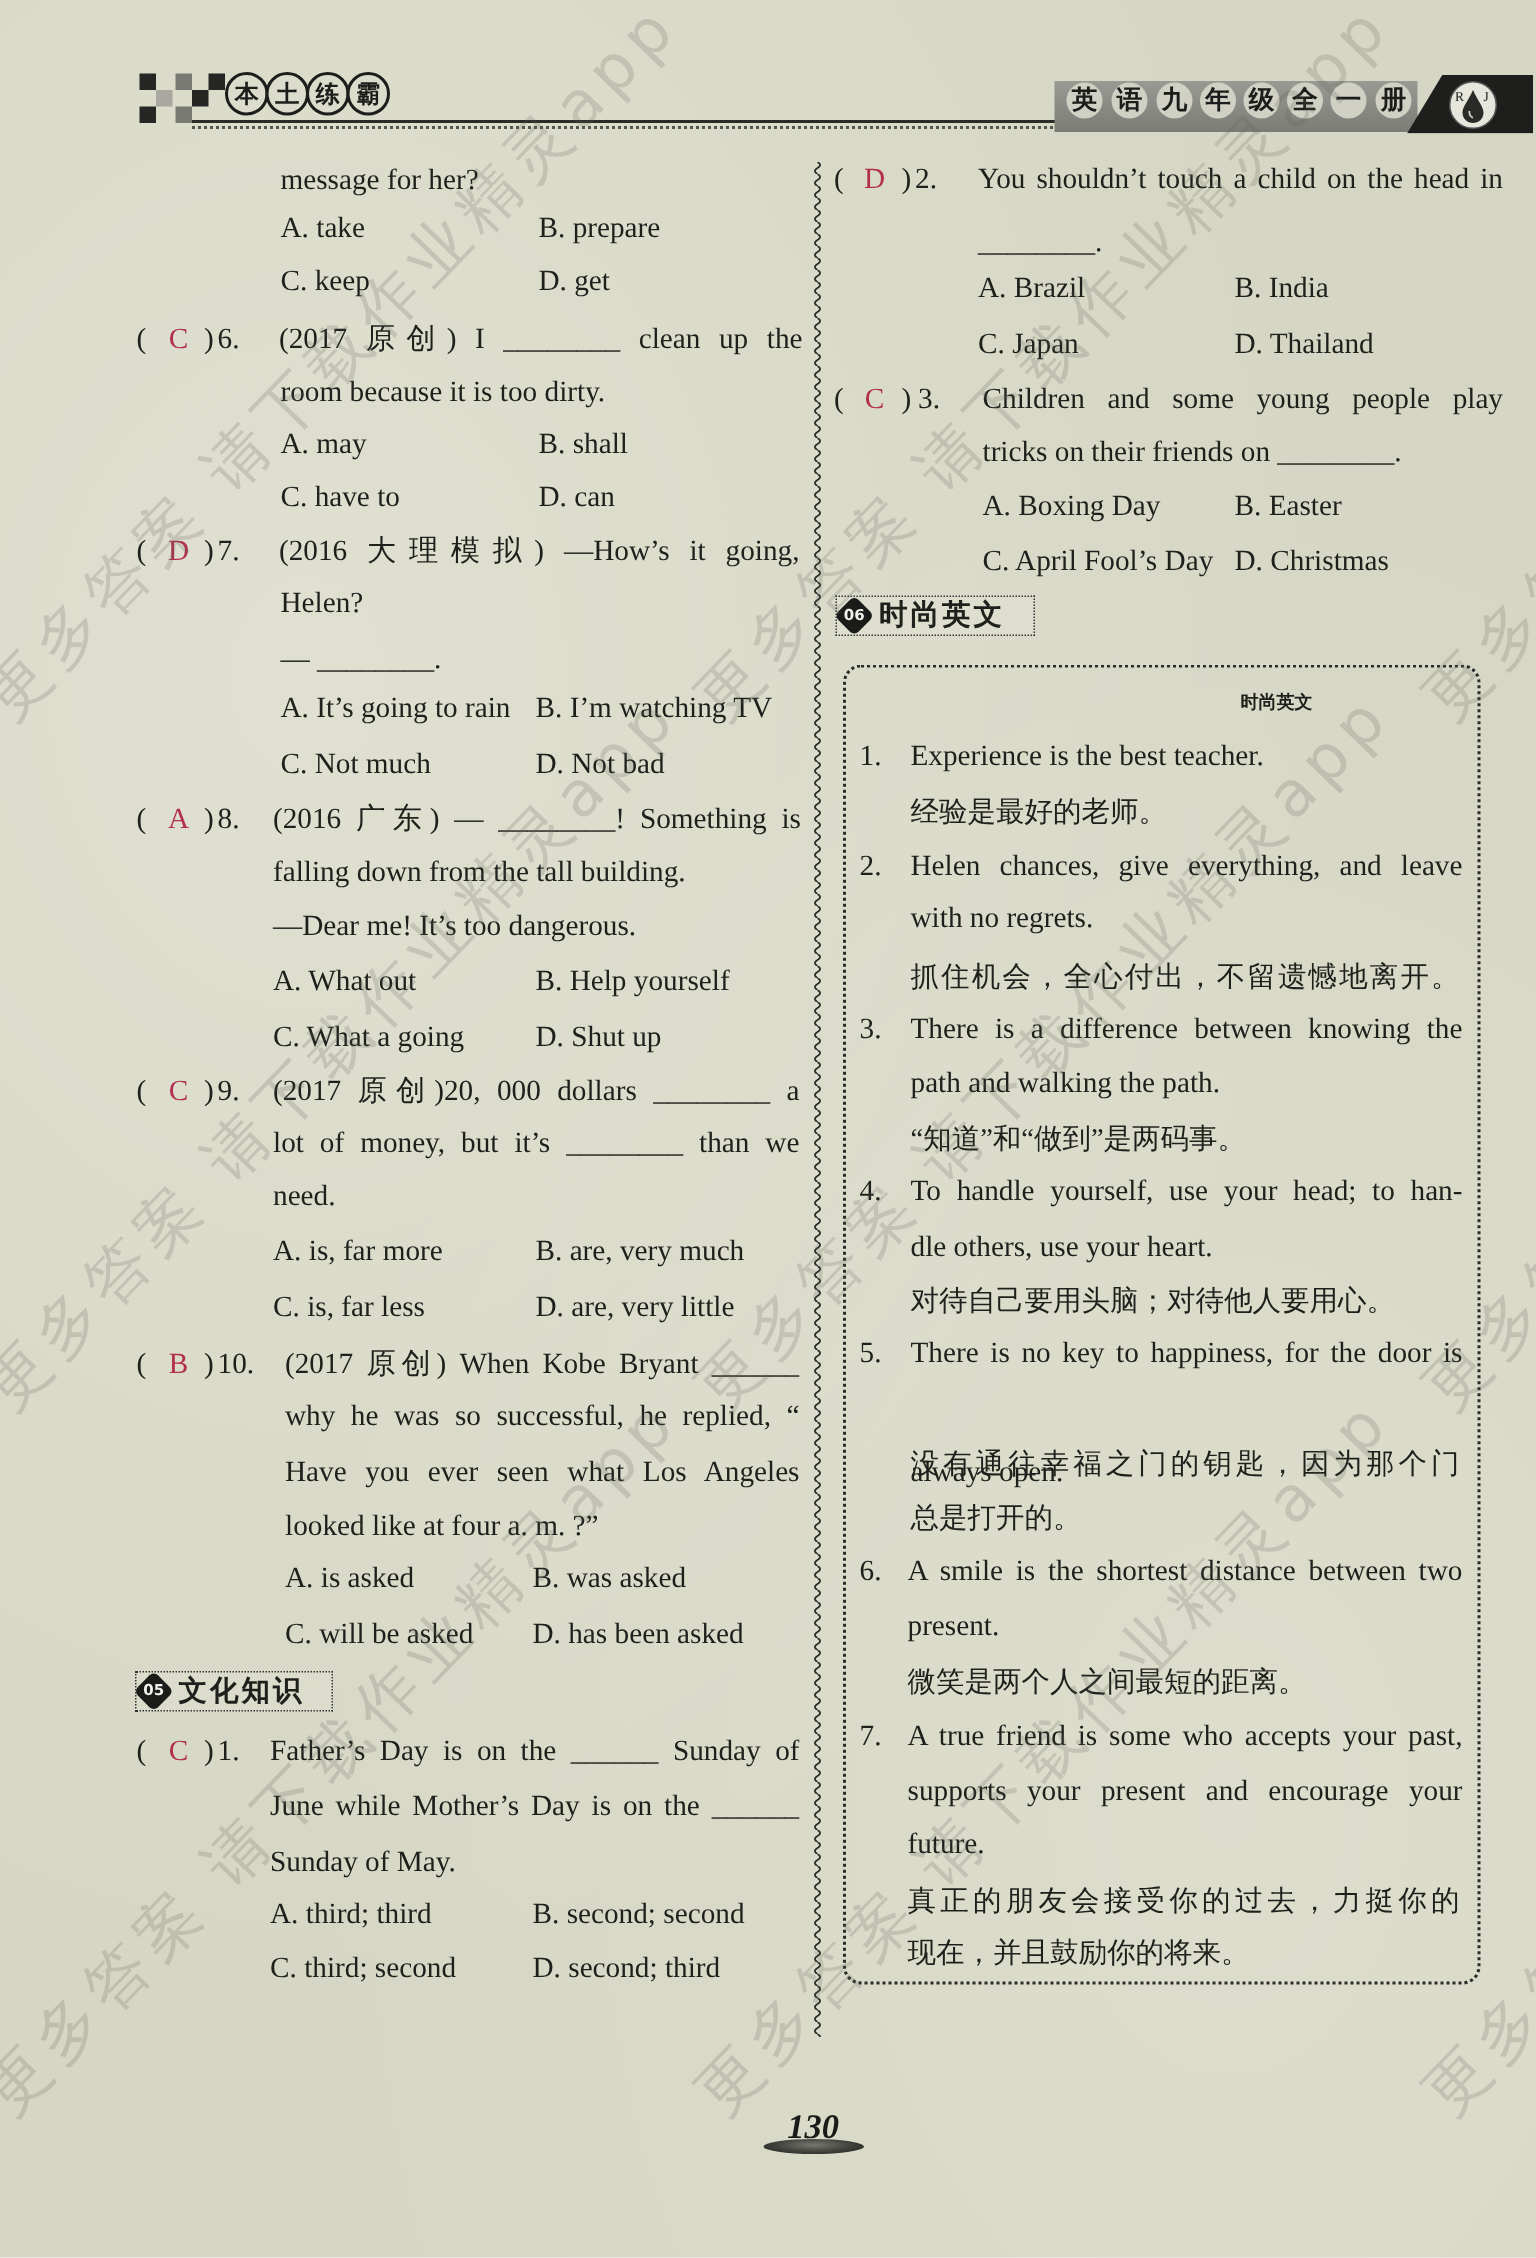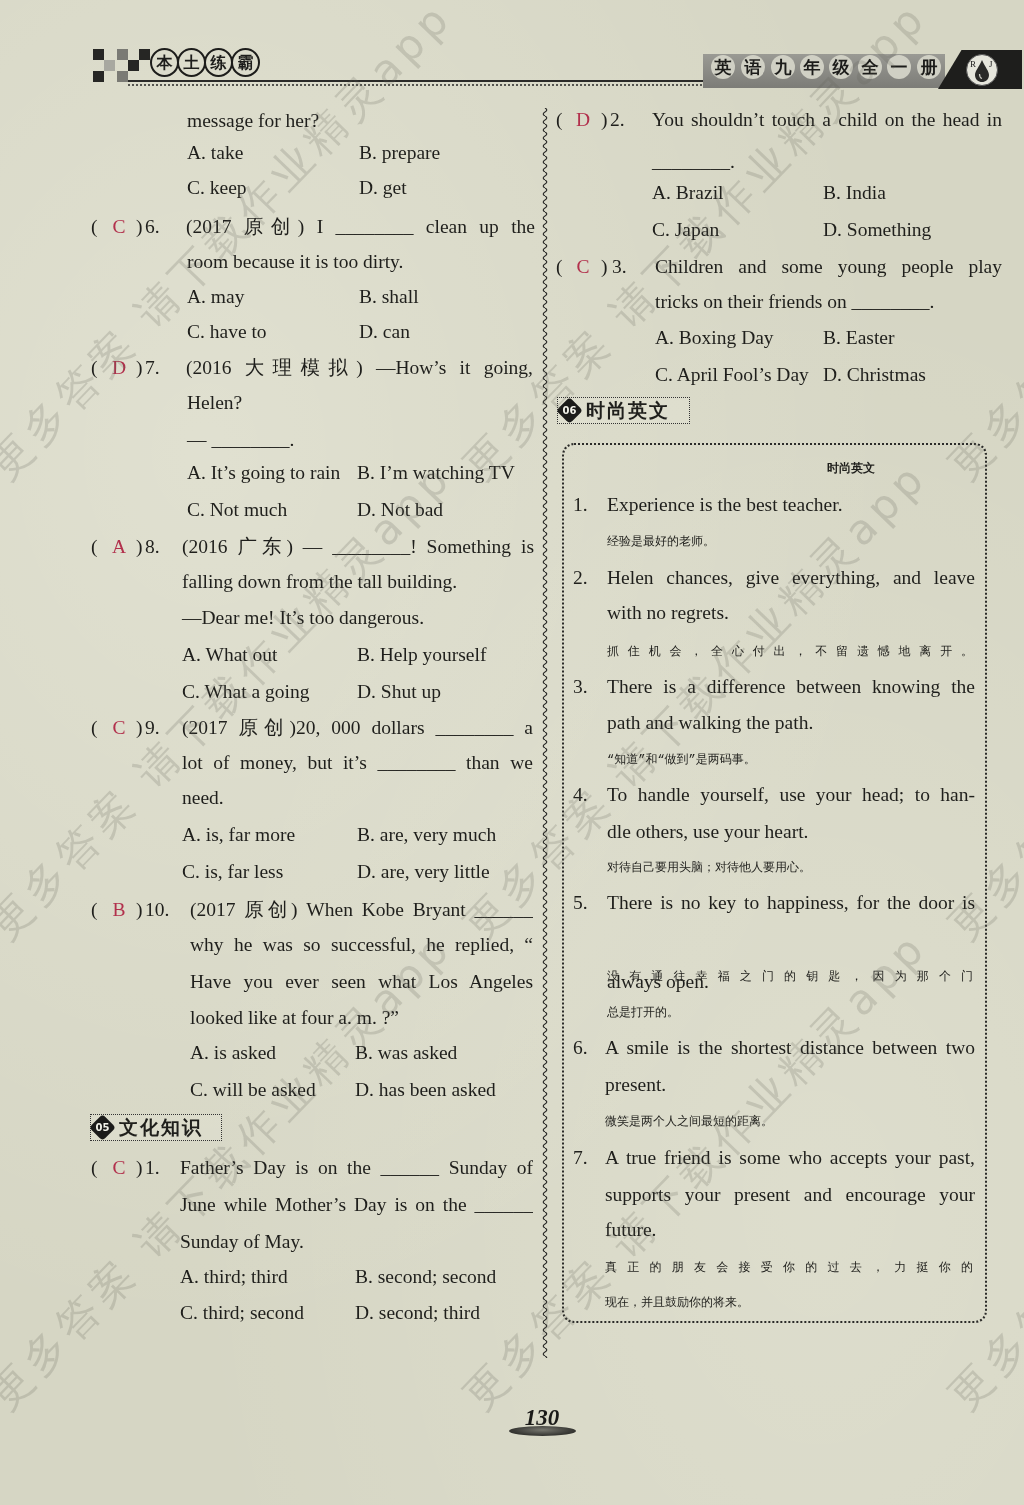--- a/index.html
+++ b/index.html
@@ -7,21 +7,21 @@
   .page{position:relative;width:1024px;height:1505px;overflow:hidden;
     background:
       radial-gradient(ellipse at 20% 30%, rgba(255,255,245,0.25), rgba(0,0,0,0) 60%),
       radial-gradient(ellipse at 80% 80%, rgba(255,255,245,0.18), rgba(0,0,0,0) 55%),
       #d6d6c4;
     font-family:"Liberation Serif", serif;color:#1f1f1c;}
   .grp{position:absolute;left:0;top:0;width:0;height:0;}
   .ln{position:absolute;display:block;height:26px;line-height:26px;font-size:19.5px;white-space:nowrap;}
   .j{white-space:normal;overflow:hidden;text-align:justify;text-align-last:justify;}
   .ans{color:#b2304c;width:18px;text-align:center;}
-  .cn{font-family:Liberation Mono, monospace;font-size:12px;}
+  .cn{font-family:Liberation Serif, serif;font-size:19px;}
 
   
   .wm{position:absolute;height:50px;line-height:50px;font-size:42px;letter-spacing:6px;white-space:nowrap;
       color:rgba(95,95,85,0.20);transform:rotate(-46deg);transform-origin:0 100%;
       font-family:"DejaVu Sans", sans-serif;pointer-events:none;}
 
   
   .sq{position:absolute;width:11px;height:11px;}
   .sq.d{background:#262624;} .sq.g{background:#7a7a74;} .sq.l{background:#a8a8a0;}
   .brand-circle{position:absolute;top:48px;width:25px;height:25px;border:2px solid #1d1d1b;border-radius:50%;
@@ -211,21 +211,21 @@
   <div class="grp">
     <span class="ln" style="top:107px;left:556px">(</span>
     <span class="ln ans" style="top:107px;left:574px">D</span>
     <span class="ln" style="top:107px;left:601px">)</span>
     <span class="ln" style="top:107px;left:610px">2.</span>
     <span class="ln j" style="top:107px;left:652px;width:350px">You shouldn’t touch a child on the head in</span>
     <span class="ln" style="top:149px;left:652px">________.</span>
     <span class="ln" style="top:180px;left:652px">A. Brazil</span>
     <span class="ln" style="top:180px;left:823px">B. India</span>
     <span class="ln" style="top:217px;left:652px">C. Japan</span>
-    <span class="ln" style="top:217px;left:823px">D. Something</span>
+    <span class="ln" style="top:217px;left:823px">D. Thailand</span>
   </div>
 
   <div class="grp">
     <span class="ln" style="top:254px;left:556px">(</span>
     <span class="ln ans" style="top:254px;left:574px">C</span>
     <span class="ln" style="top:254px;left:601px">)</span>
     <span class="ln" style="top:254px;left:612px">3.</span>
     <span class="ln j" style="top:254px;left:655px;width:347px">Children and some young people play</span>
     <span class="ln" style="top:289px;left:655px">tricks on their friends on ________.</span>
     <span class="ln" style="top:325px;left:655px">A. Boxing Day</span>

